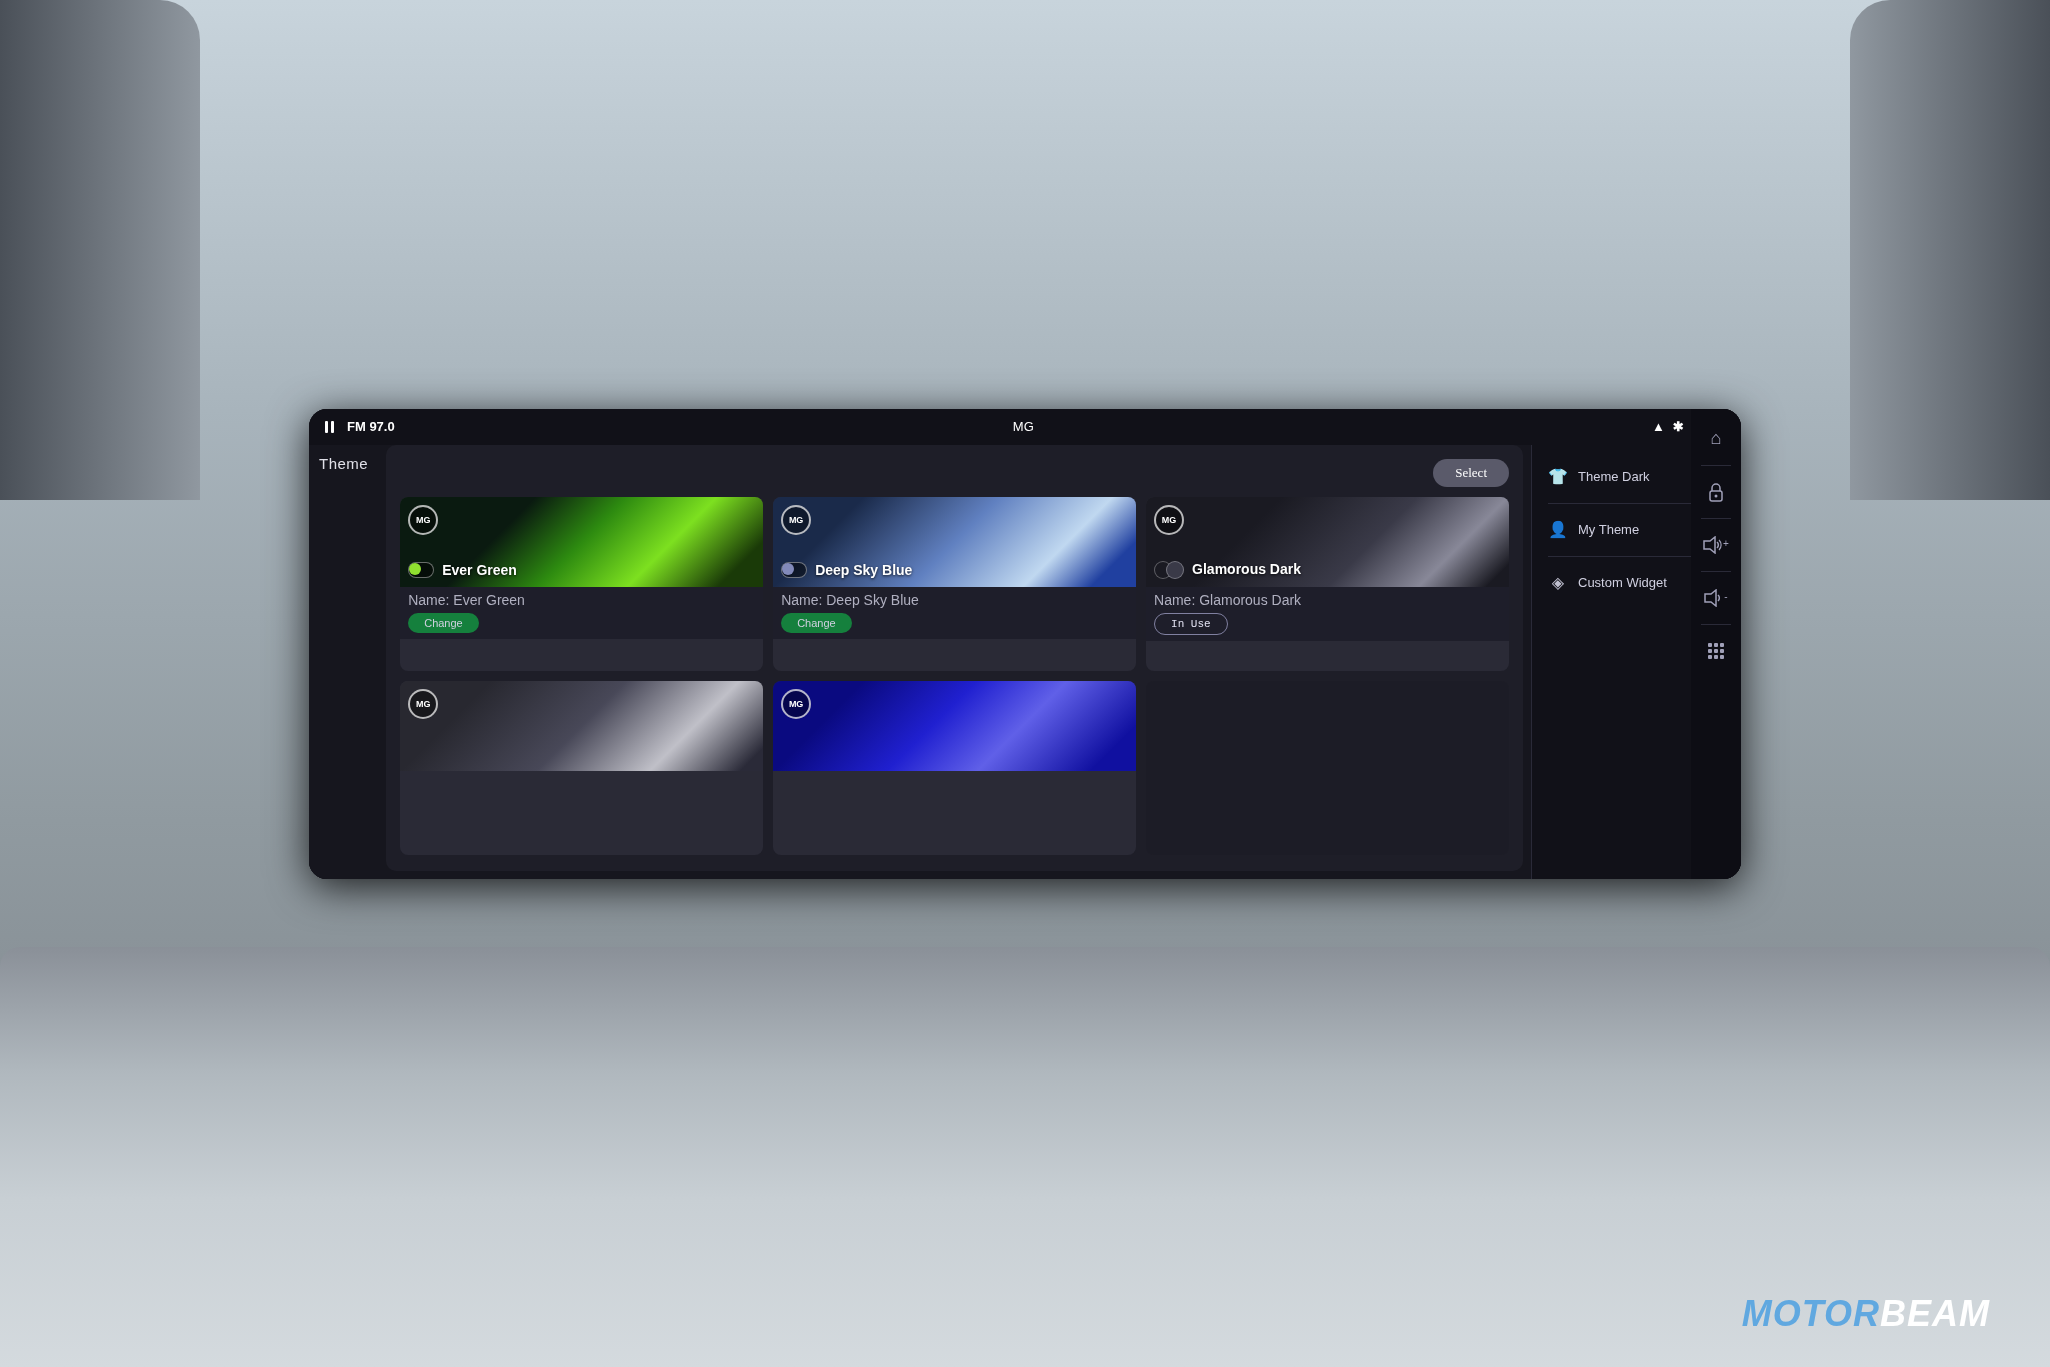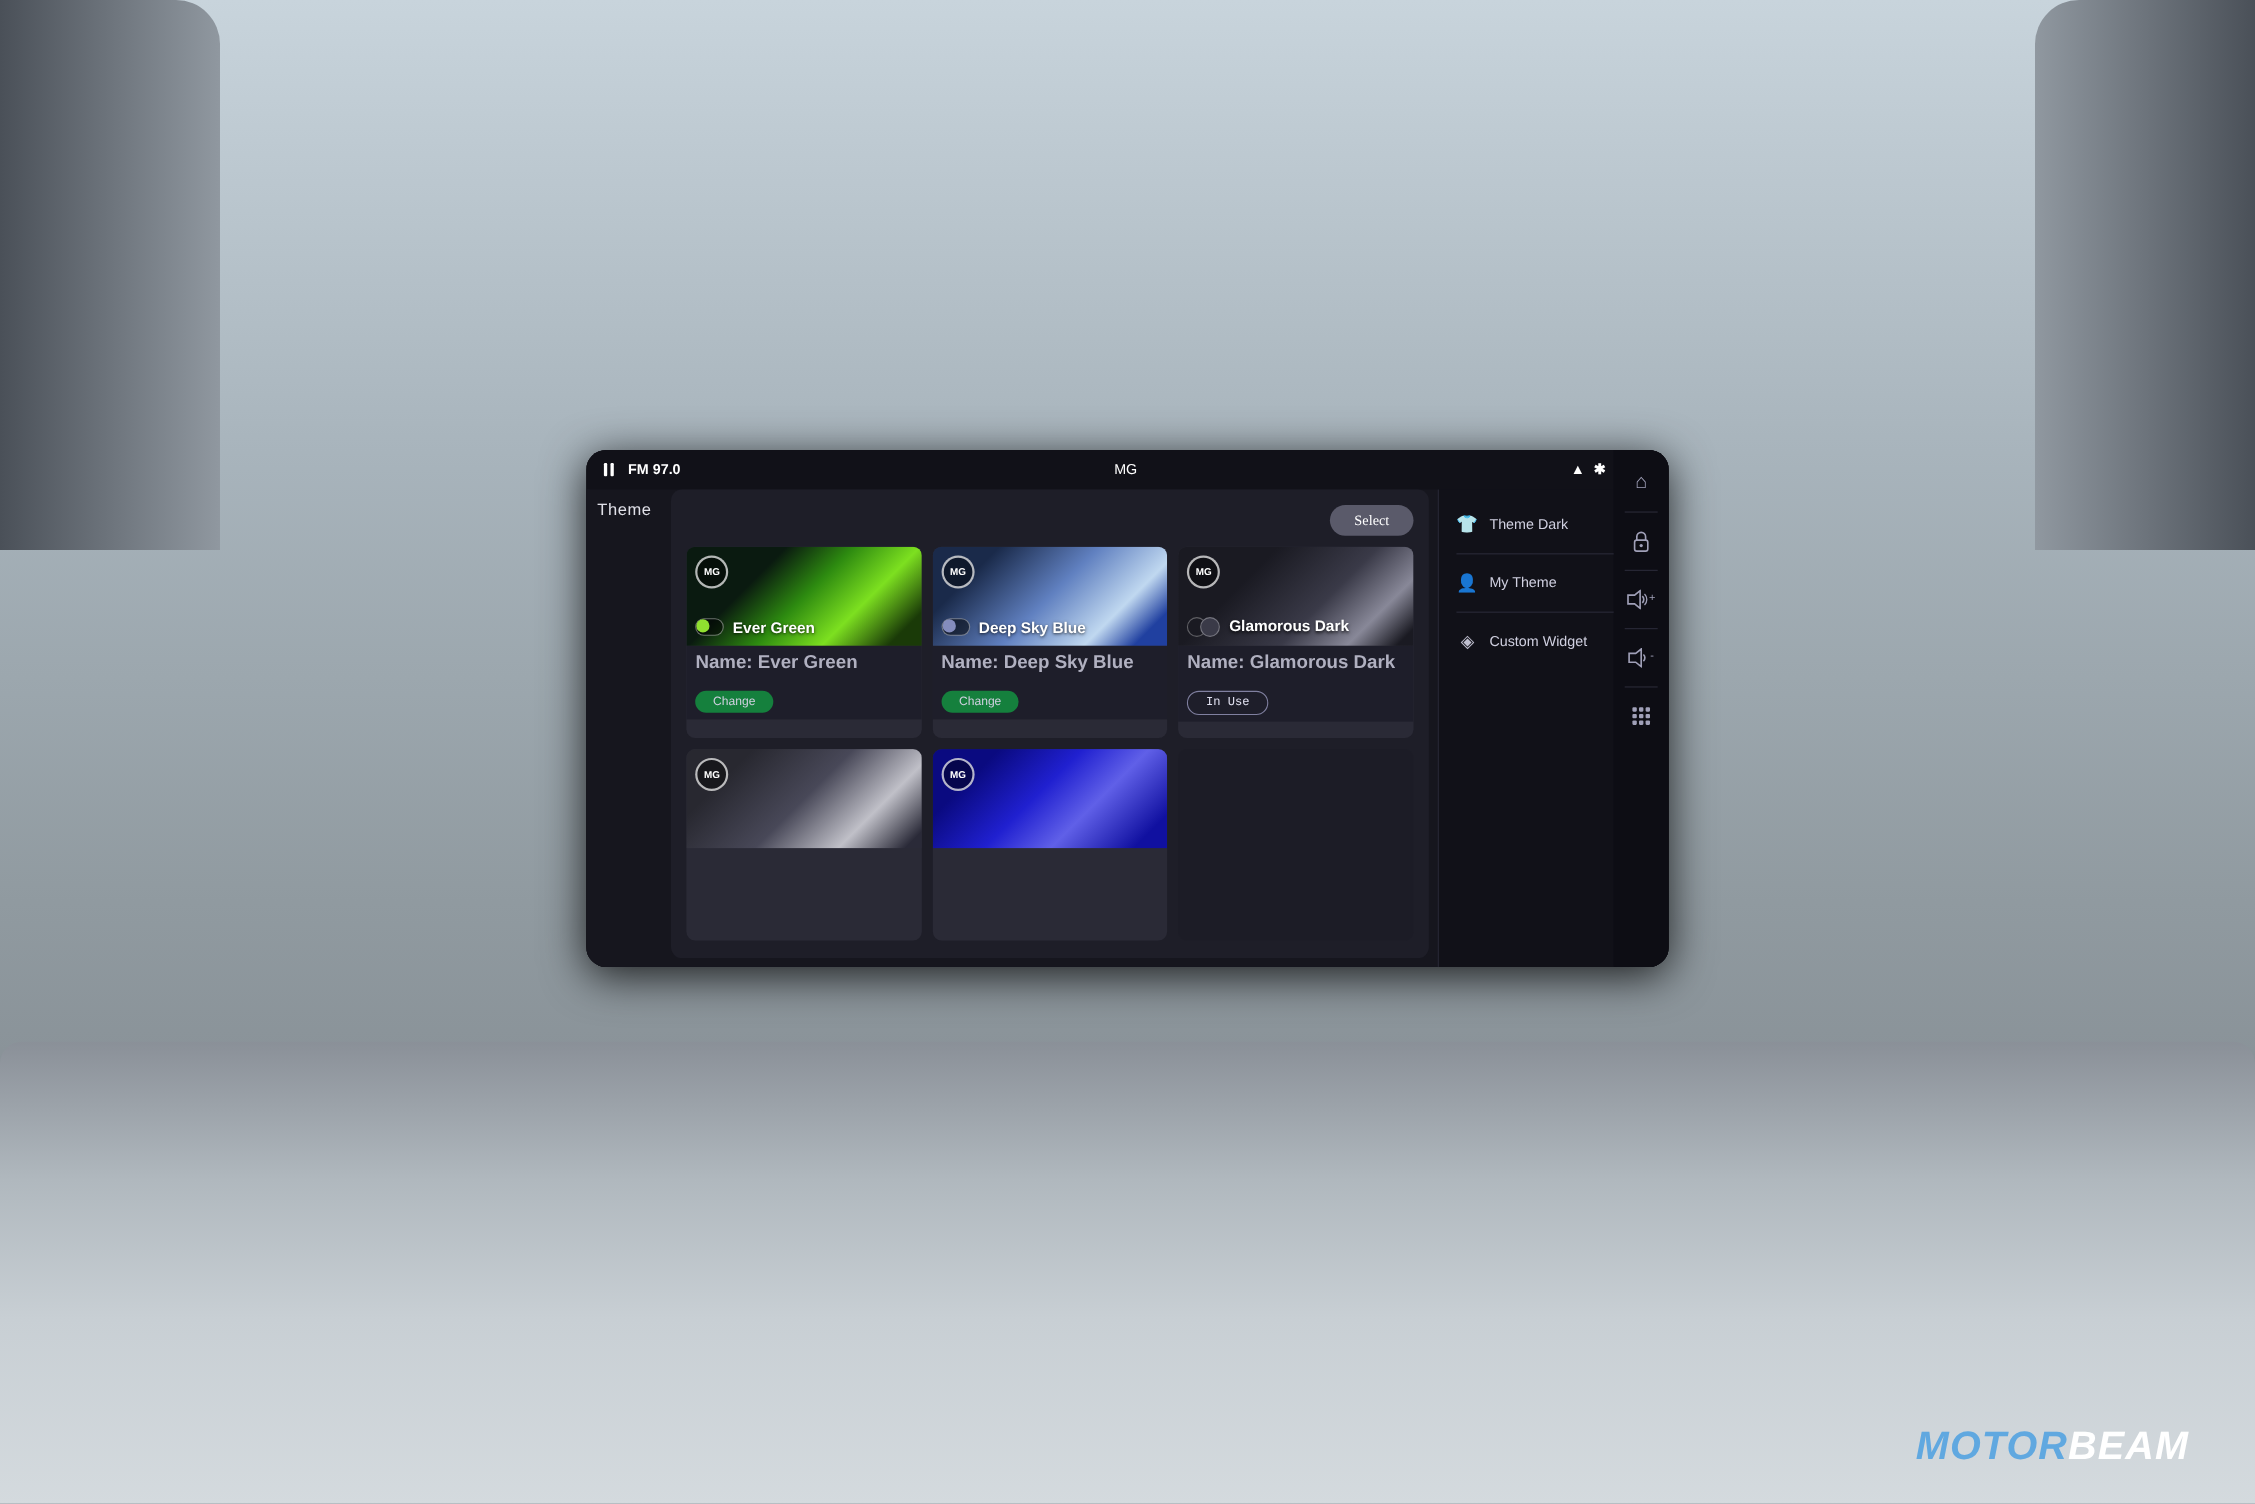--- a/index.html
+++ b/index.html
@@ -29,21 +29,21 @@
       left: 0;
       right: 0;
       height: 420px;
       background: linear-gradient(180deg, #8a9098 0%, #b0b8be 30%, #c8cfd4 60%, #d4dade 100%);
       border-radius: 20px 20px 0 0;
     }
 
     
     .screen-outer {
       position: relative;
-      width: 984px;
+      width: 1432px;
       height: 470px;
       background: #0a0a0f;
       border-radius: 18px;
       overflow: hidden;
       box-shadow: 0 8px 40px rgba(0,0,0,0.8), inset 0 0 0 3px #1a1a22;
       margin-top: -80px;
     }
 
     
     .status-bar {
@@ -263,23 +263,22 @@
       line-height: 1.2;
     }
 
     .theme-card-footer {
       padding: 5px 8px 6px 8px;
       background: #1e1e2a;
     }
 
     .theme-name-label {
       color: #b0b0c0;
-      font-size: 17px;
-      margin-bottom: 16px;
-      font-weight: bold;
+      font-size: 14px;
+      margin-bottom: 5px;
     }
 
     .change-btn {
       background: #15803d;
       color: #d0d0e0;
       border: none;
       border-radius: 16px;
       padding: 4px 16px;
       font-size: 11px;
       cursor: pointer;

